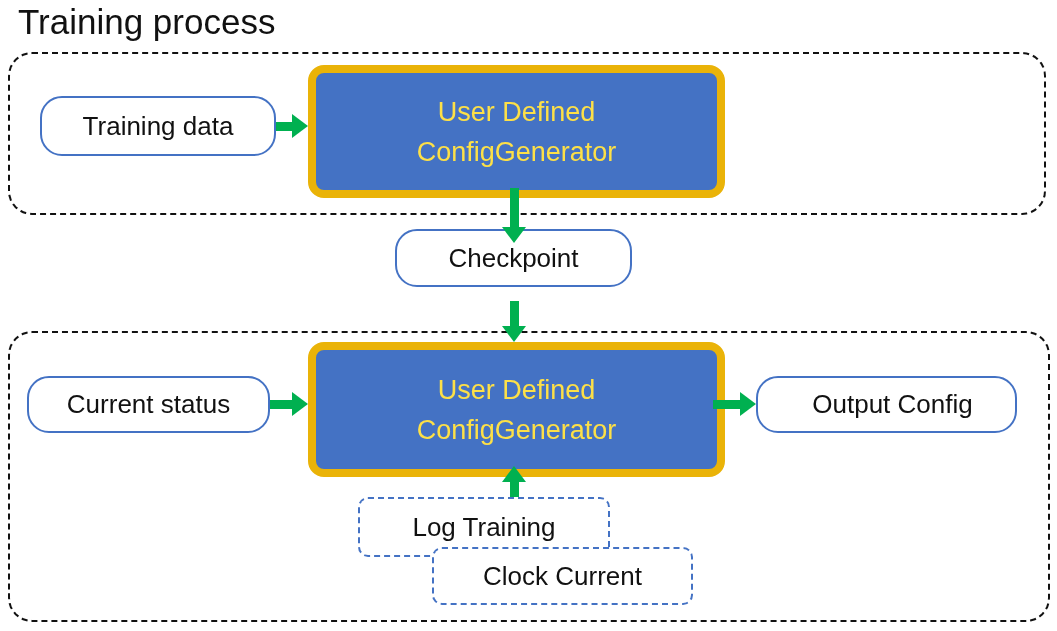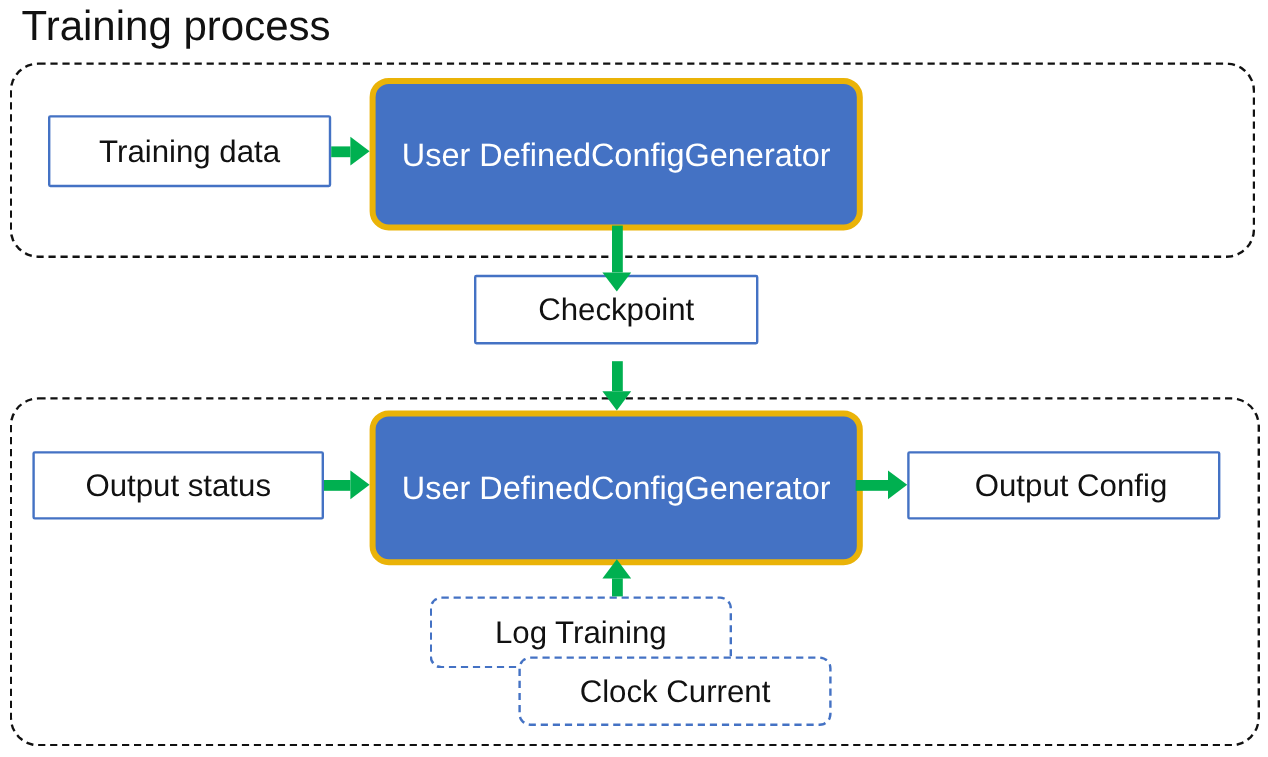--- a/index.html
+++ b/index.html
@@ -26,39 +26,39 @@
     position: absolute;
     border: 2.5px dashed #111111;
     border-radius: 24px;
     background: transparent;
     z-index: 1;
   }
   .white-box {
     position: absolute;
     background: #ffffff;
     border: 2px solid #4472C4;
-    border-radius: 2px;
+    border-radius: 22px;
     display: flex;
     align-items: center;
     justify-content: center;
     font-size: 26px;
     color: #111111;
     z-index: 3;
     white-space: nowrap;
   }
   .blue-box {
     position: absolute;
     background: #4472C4;
-    border: 5px solid #eab308;
+    border: 8px solid #eab308;
     border-radius: 16px;
     display: flex;
-    flex-direction: row;
+    flex-direction: column;
     align-items: center;
     justify-content: center;
-    color: #ffffff;
+    color: #fde047;
     font-size: 27px;
     line-height: 40px;
     z-index: 3;
     text-align: center;
   }
   .trigger-box {
     position: absolute;
     background: #ffffff;
     border: 2px dashed #4472C4;
     border-radius: 10px;
@@ -129,21 +129,21 @@
 
   <div class="arr arr-down" style="left:502px; top:301px; width:24px; height:41px;">
     <i class="shaft-v"></i>
     <i class="head-down"></i>
   </div>
 
 
   <div class="dashed-container" style="left:8px; top:331px; width:1038px; height:287px;"></div>
 
   <div class="white-box" style="left:27px; top:376px; width:239px; height:53px;">
-    <span>Output status</span>
+    <span>Current status</span>
   </div>
 
   <div class="arr arr-right" style="left:270px; top:392px; width:38px; height:24px;">
     <i class="shaft-h"></i>
     <i class="head-right"></i>
   </div>
 
   <div class="blue-box" style="left:308px; top:342px; width:401px; height:119px;">
     <span>User Defined</span>
     <span>ConfigGenerator</span>

